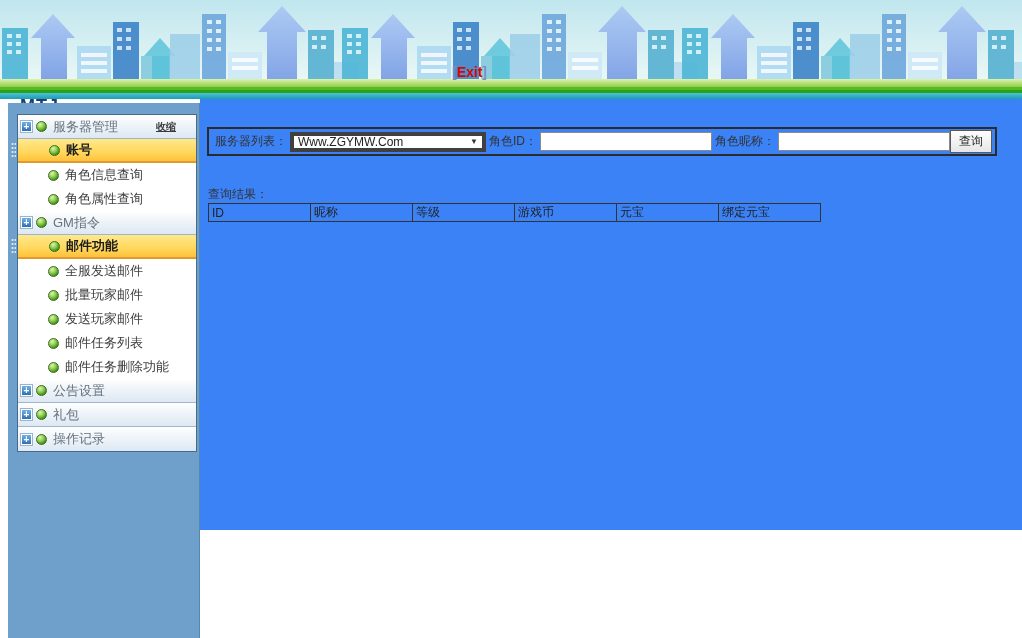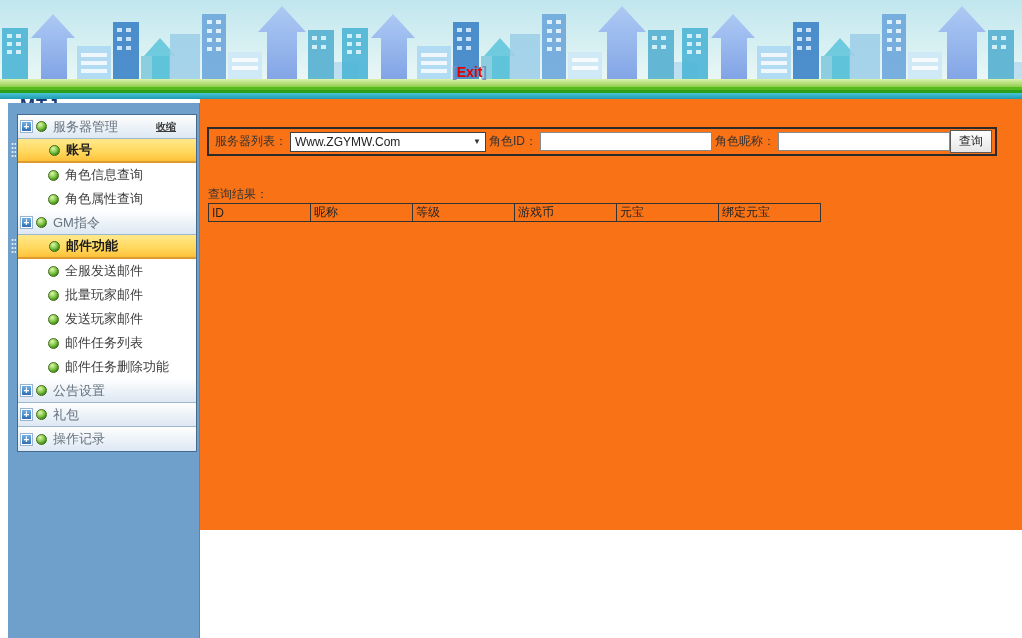--- a/index.html
+++ b/index.html
@@ -36,26 +36,26 @@
   .orb-ic { width:11px; height:11px; flex:0 0 11px; border-radius:50%;
             background:radial-gradient(circle at 35% 28%, #e2f4b2 0%, #8ecf52 40%, #3f8a1a 78%, #2c650f 100%);
             border:1px solid #3c6e16; }
   .collapse-link { margin-left:auto; margin-right:20px; font-size:10px; color:#3a3a3a;
                    text-decoration:underline; font-weight:bold; cursor:pointer; }
   .drag-dots { position:absolute; left:-7px; top:3px; width:5px; height:16px;
                background-image:radial-gradient(circle, #dfe8f2 1px, transparent 1.2px);
                background-size:3px 4px; }
 
   
-  .main { position:absolute; left:200px; top:99px; width:822px; height:431px; background:#f97316; }
+  .main { position:absolute; left:200px; top:99px; width:822px; height:431px; background:#3b82f6; }
   .toolbar { position:absolute; left:7px; top:28px; width:790px; height:29px;
              border:2px solid #2b2b2b; display:flex; align-items:center;
              font-size:12px; color:#333; padding:0 3px; }
   .toolbar .flabel { white-space:nowrap; margin:0 3px; }
-  .select-box { width:196px; height:20px; border:1px solid #404040; background:#fff;
+  .select-box { width:196px; height:20px; border:4px solid #404040; background:#fff;
                 display:flex; align-items:center; justify-content:space-between;
                 padding:0 4px; cursor:pointer; }
   .select-box .val { font-size:12px; color:#222; }
   .select-box .arrow { font-size:8px; color:#333; }
   .tinput { width:172px; height:19px; border:1px solid #8a8a8a; background:#fff;
             font-size:12px; padding:0 3px; font-family:inherit; }
   .query-btn { margin-left:auto; width:42px; height:23px; border:1px solid #5a5a5a;
                background:linear-gradient(#ffffff,#e6e6e6); font-size:12px; color:#222;
                font-family:inherit; cursor:pointer; }
   .results-title { position:absolute; left:8px; top:87px; font-size:12px; color:#333; }

